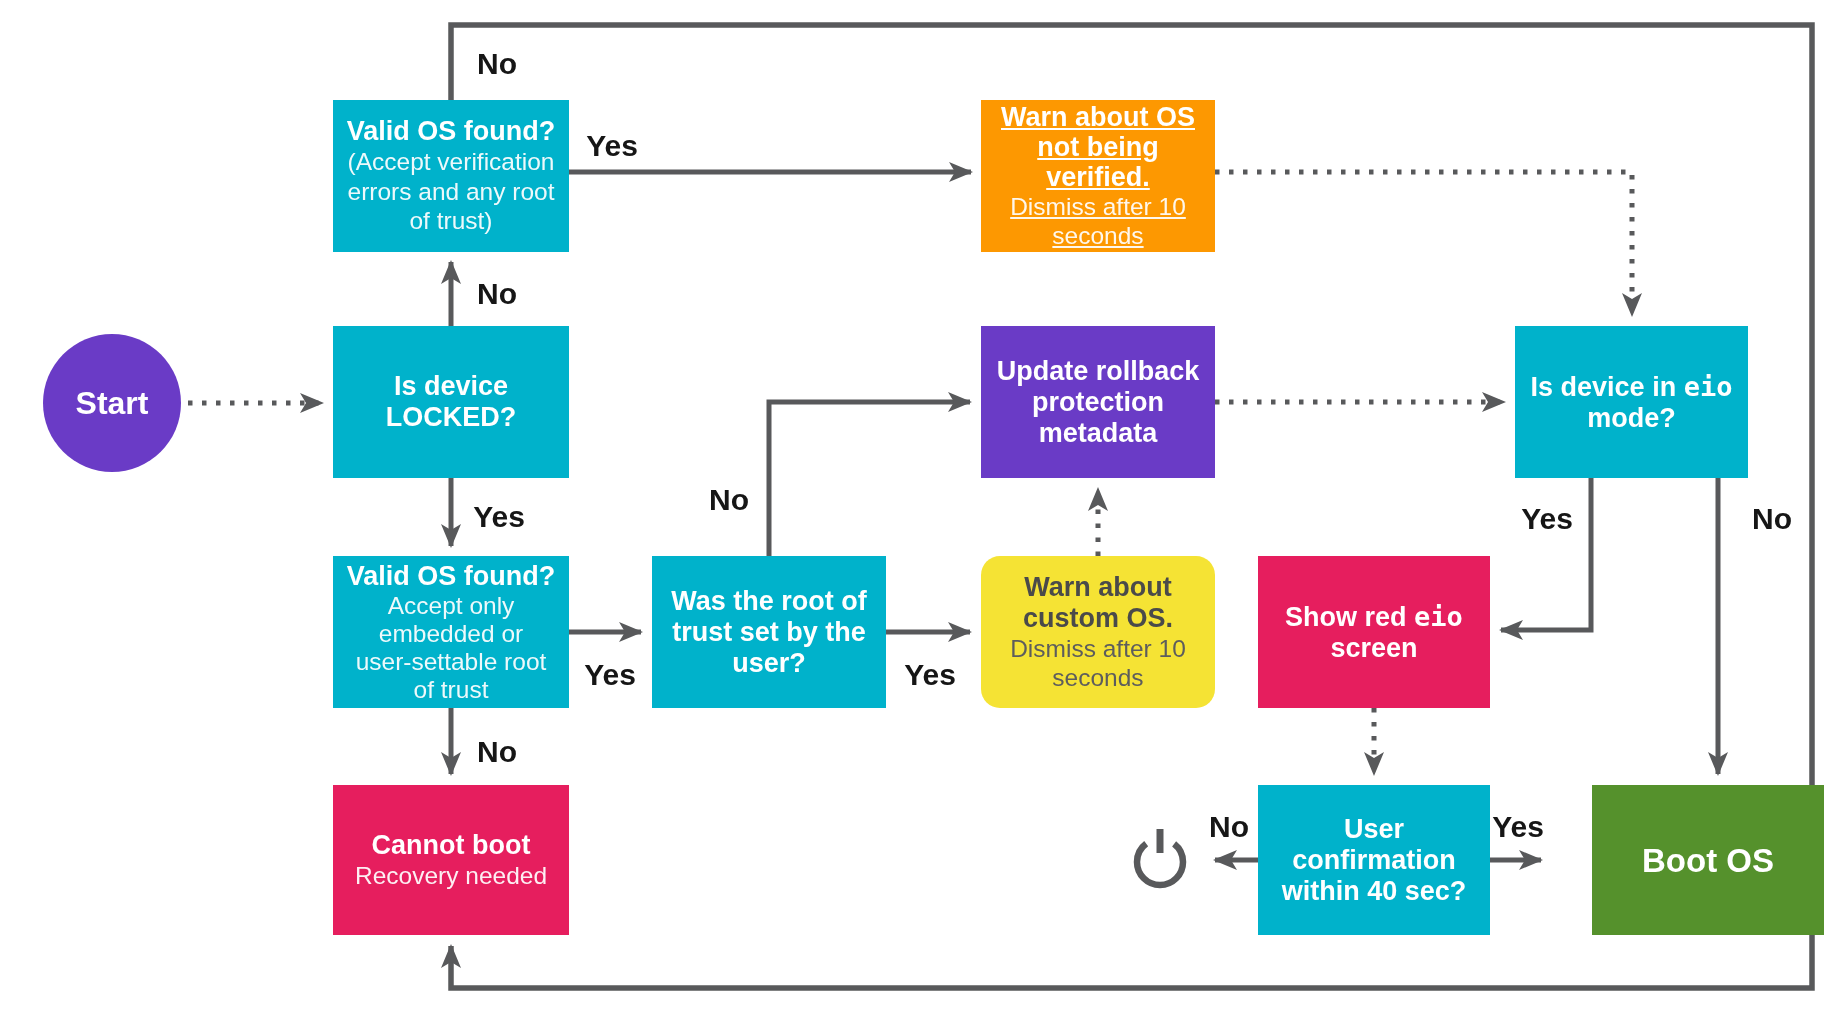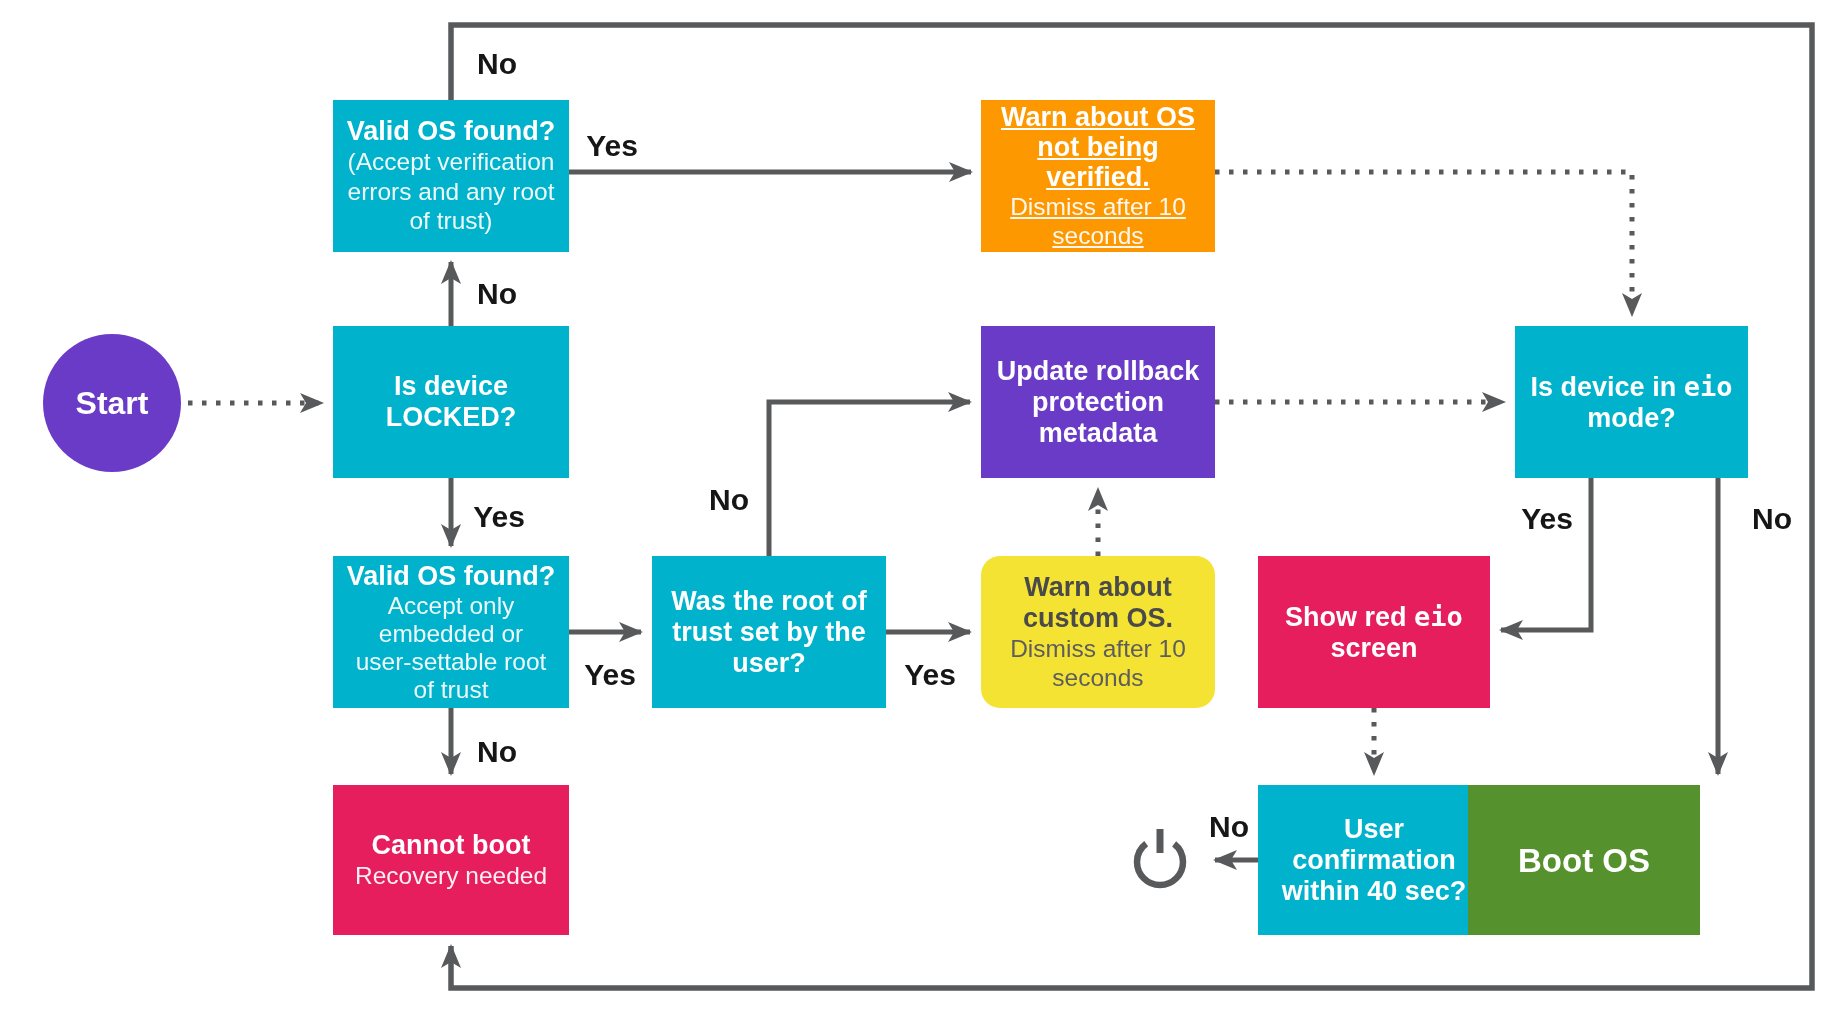--- a/index.html
+++ b/index.html
@@ -176,17 +176,17 @@
     <div class="t">User
 confirmation
 within 40 sec?</div>
   </div>
 
   <div class="node cyan" style="left:1515px;top:326px;width:233px;height:152px;">
     <div class="t"><span>Is device in </span><span class="mono">eio</span><span>
 mode?</span></div>
   </div>
 
-  <div class="node green big" style="left:1468px;top:785px;width:232px;height:150px;">
+  <div class="node green big" style="left:1592px;top:785px;width:232px;height:150px;">
     <div class="t">Boot OS</div>
   </div>
 
 </div>
 
 </body></html>

